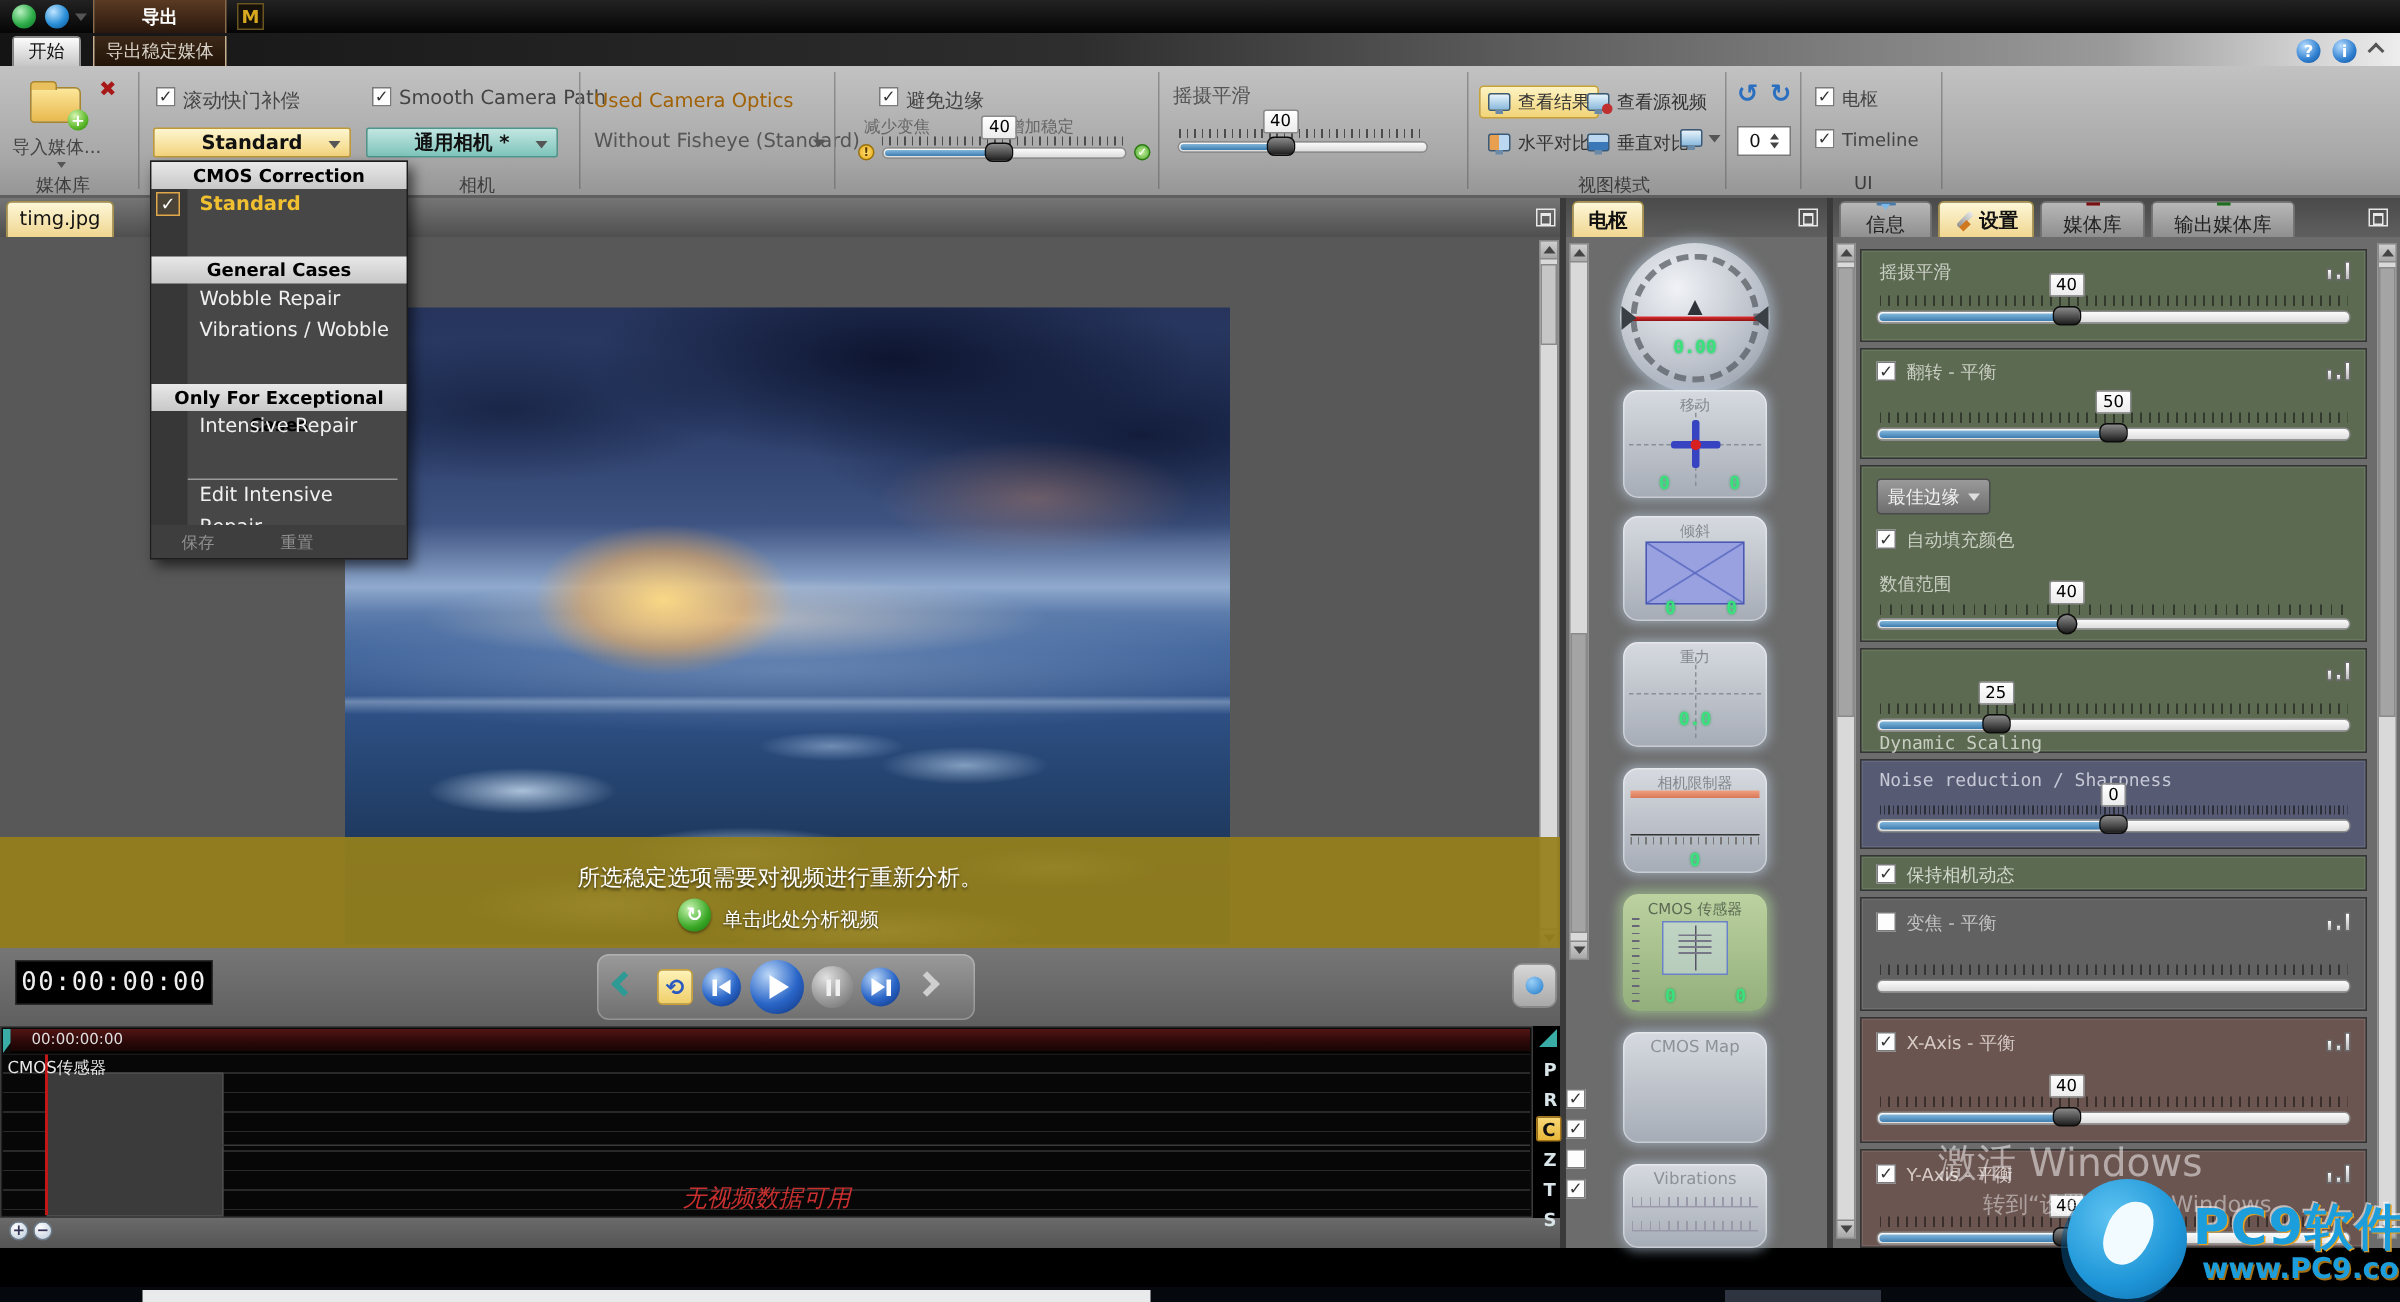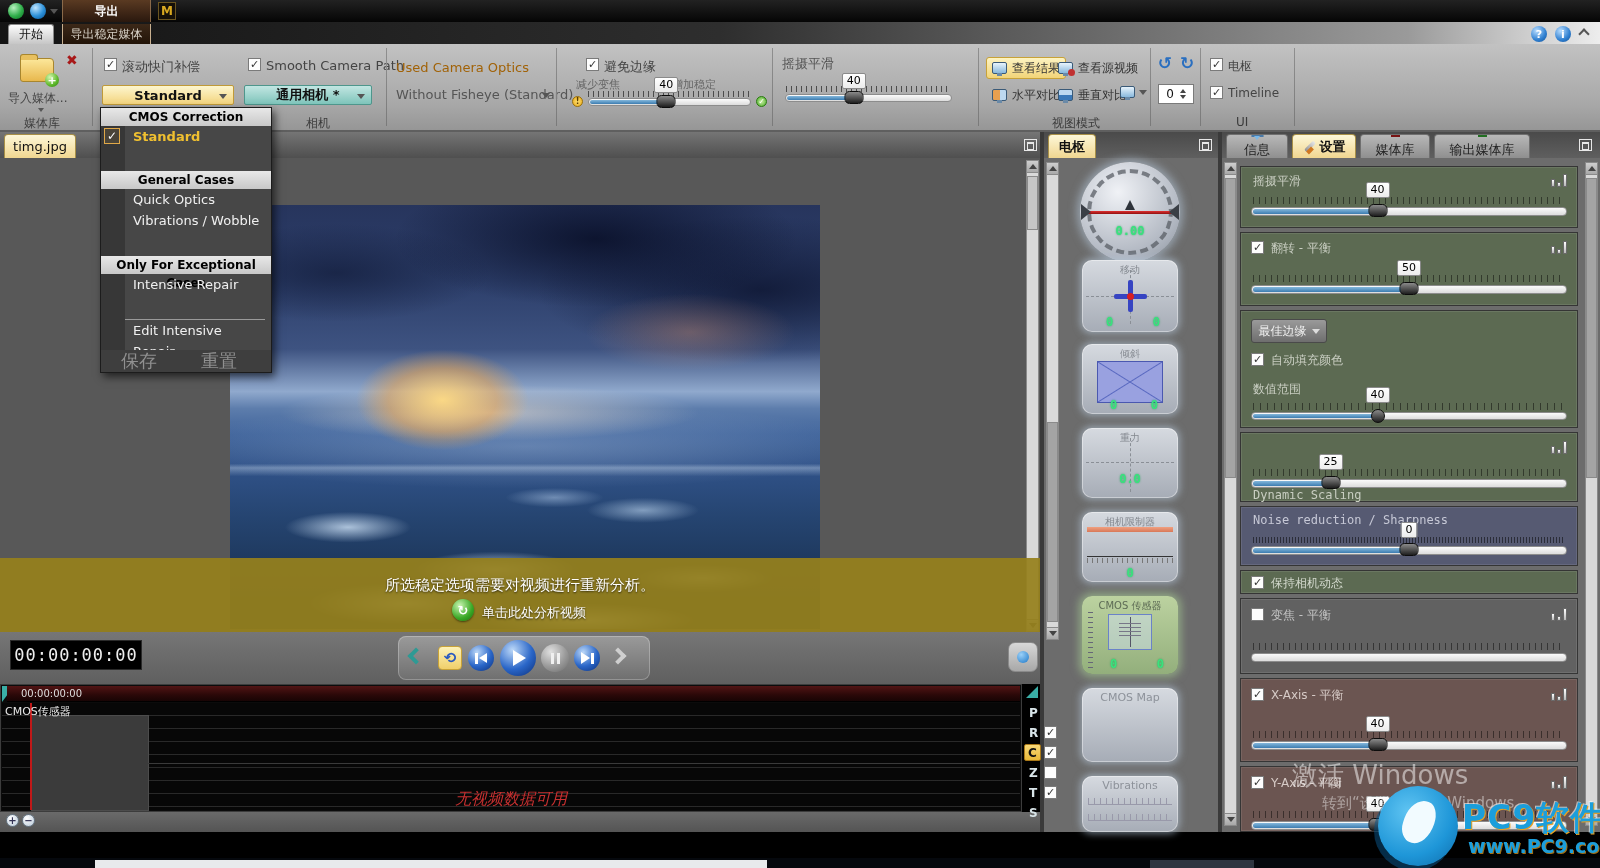--- a/index.html
+++ b/index.html
@@ -53,21 +53,21 @@
   .chevup{width:8px;height:8px;border-left:2px solid #555;border-top:2px solid #555;transform:rotate(45deg);}
 
   
   .menu{left:100px;top:107px;width:172px;height:266px;background:#474747;border:1px solid #1c1c1c;box-shadow:3px 4px 8px rgba(0,0,0,.6);z-index:50;}
   .menu .gutter{position:absolute;left:0;top:0;bottom:0;width:24px;background:#373737;}
   .mhead{position:relative;background:linear-gradient(#e8e8e8,#c8c8c8);color:#000;font-weight:bold;font-size:12px;text-align:center;line-height:18px;height:18px;}
   .mitem{position:relative;color:#f0f0f0;font-size:13px;line-height:21px;height:21px;padding-left:32px;}
   .mitem.sel{color:#f0c030;font-weight:bold;}
   .mcheck{position:absolute;left:3px;top:2px;width:16px;height:16px;background:#4a4438;border:1px solid #e0a848;display:flex;align-items:center;justify-content:center;color:#fff;font-size:12px;}
   .msep{height:1px;background:#9a9a9a;margin:0 6px 0 24px;}
-  .mfoot{position:absolute;left:0;right:0;bottom:0;height:22px;background:#3e3e3e;color:#909090;font-size:18px;display:flex;align-items:center;}
+  .mfoot{position:absolute;left:0;right:0;bottom:0;height:22px;background:#3e3e3e;color:#909090;font-size:11px;display:flex;align-items:center;}
 
   
   .prevstrip{left:0;top:132px;width:1040px;height:26px;background:linear-gradient(#757575,#4f4f4f);}
   .filetab{background:linear-gradient(#fdf7d8,#f0d690);border:1px solid #a89048;border-bottom:none;border-radius:4px 4px 0 0;color:#111;font-size:13px;display:flex;align-items:center;justify-content:center;}
   .viewer{left:0;top:158px;width:1040px;height:474px;background:#585858;}
   .maxbox{border:1px solid #e8e8e8;background:transparent;}
   .maxbox::after{content:"";display:block;margin:2px;height:5px;border:1px solid #e8e8e8;border-top:2px solid #e8e8e8;}
   .sea{left:230px;top:205px;width:590px;height:424px;
     background:
       radial-gradient(ellipse 120px 70px at 36% 46%, rgba(255,218,130,.95), rgba(246,168,70,.5) 45%, rgba(240,150,60,0) 72%),
@@ -630,21 +630,21 @@
   <div class="ab menu">
     <div class="gutter"></div>
     <div class="mhead">CMOS Correction</div>
     <div class="mitem sel">
       <span class="mcheck">✓</span>
       <span>Standard</span>
     </div>
     <div style="height:24px;position:relative;"></div>
     <div class="mh ead"></div>
     <div class="mhead">General Cases</div>
-    <div class="mitem"><span>Quick Optics</span></div>
+    <div class="mitem"><span>Wobble Repair</span></div>
     <div class="mitem"><span>Vibrations / Wobble</span></div>
     <div style="height:25px;position:relative;"></div>
     <div class="mhead">Only For Exceptional Cases</div>
     <div class="mitem"><span>Intensive Repair</span></div>
     <div style="height:24px;position:relative;"></div>
     <div class="msep"></div>
     <div class="mitem"><span>Edit Intensive Repair...</span></div>
     <div class="mfoot">
       <span style="margin-left:20px;">保存</span>
       <span style="margin-left:44px;">重置</span>

